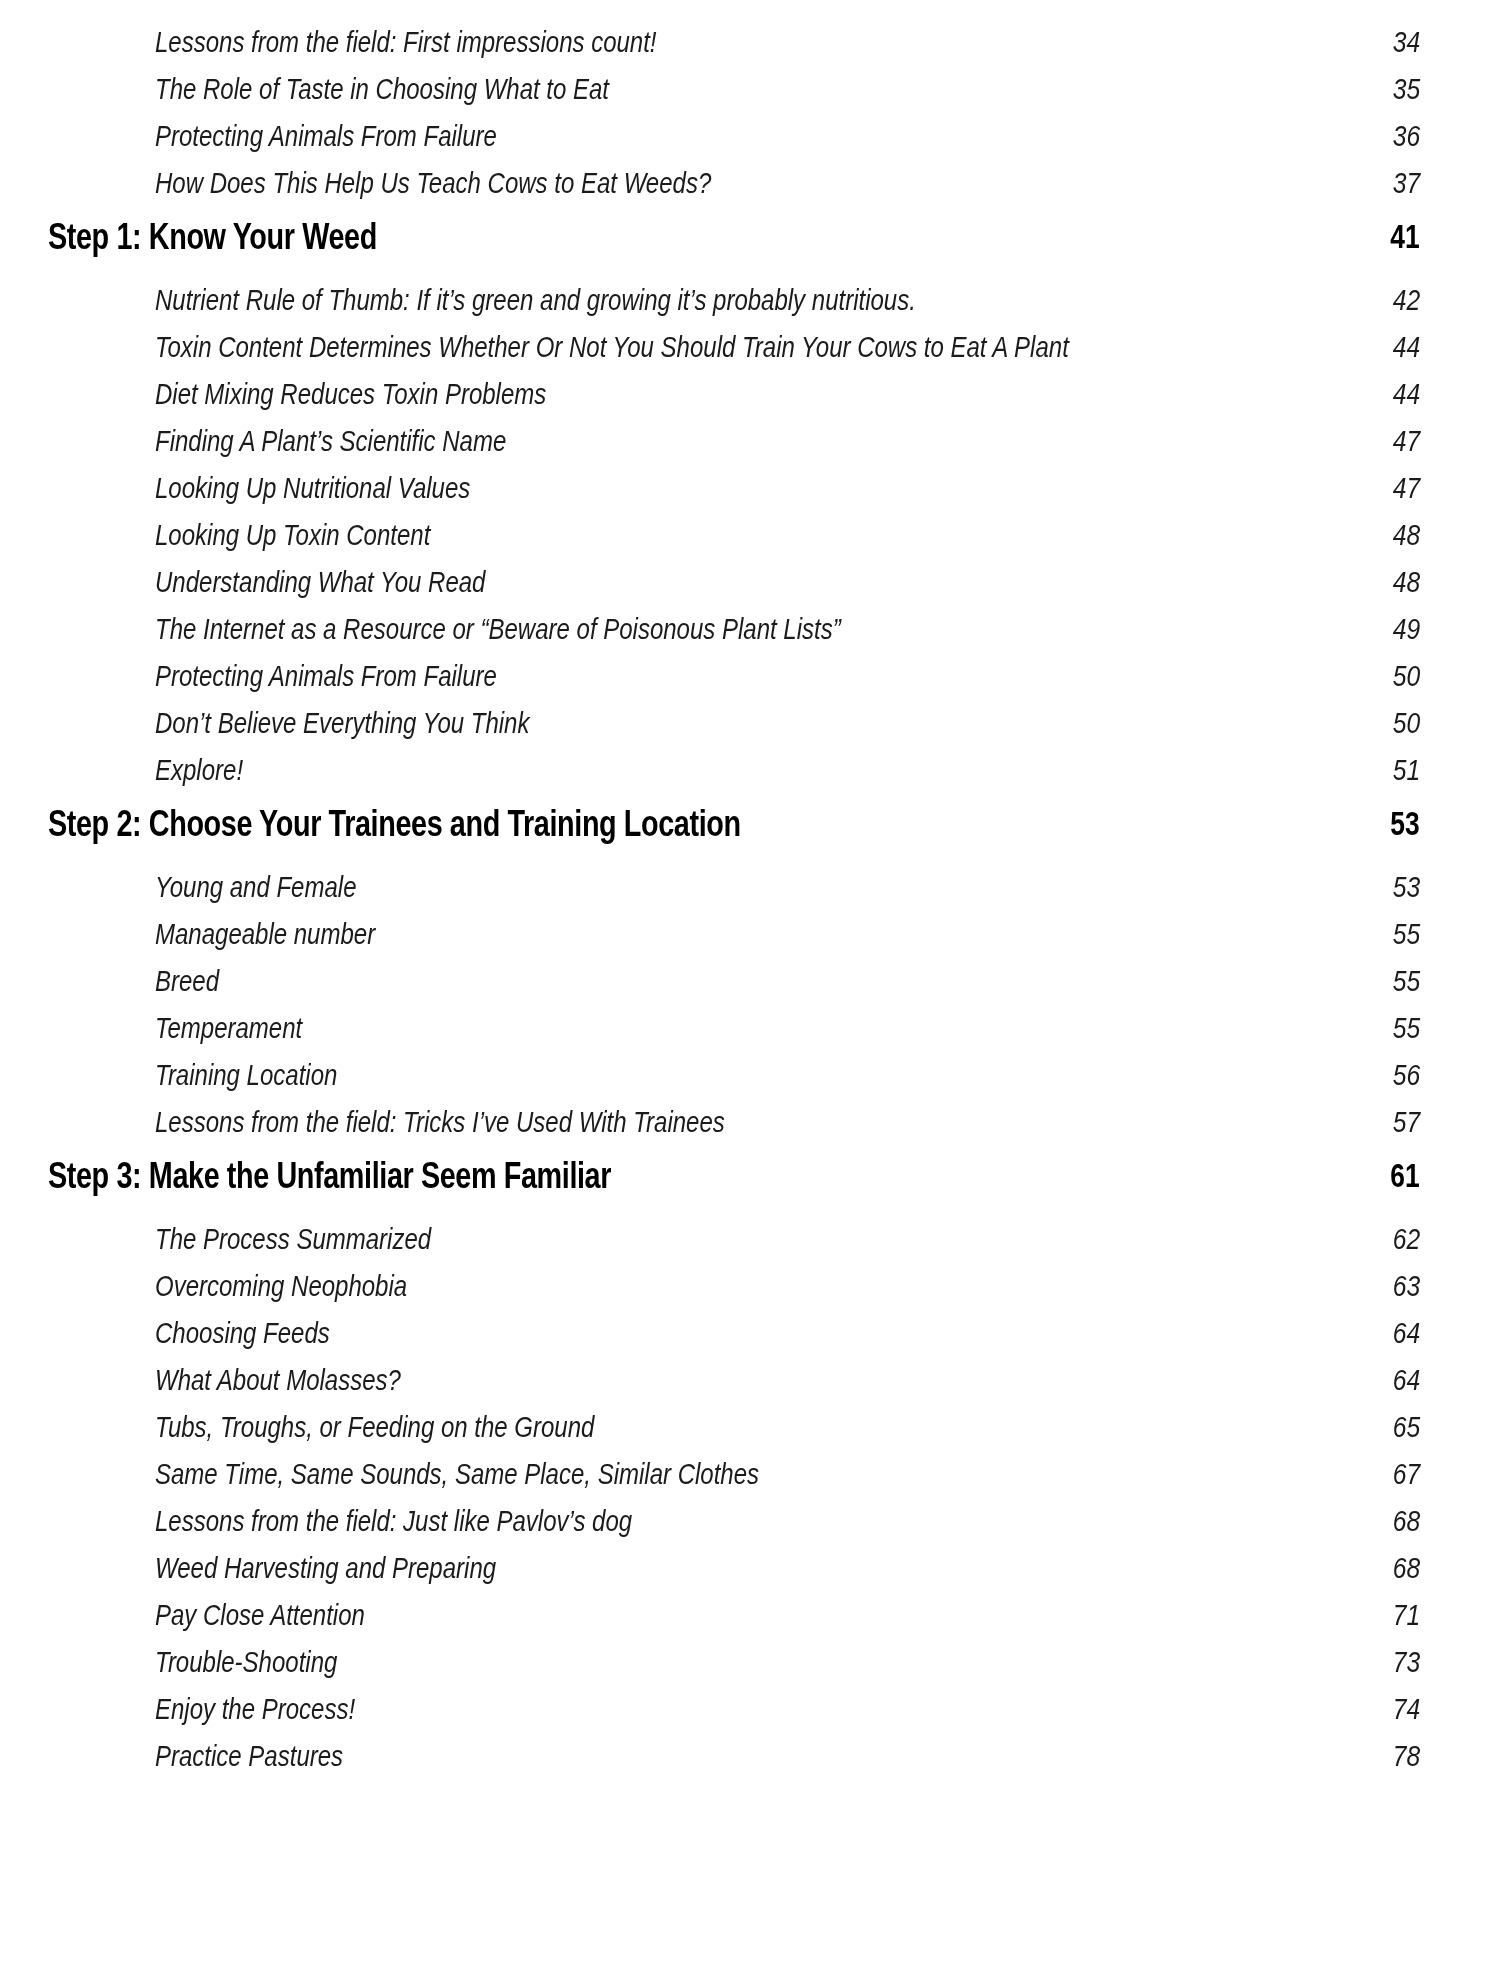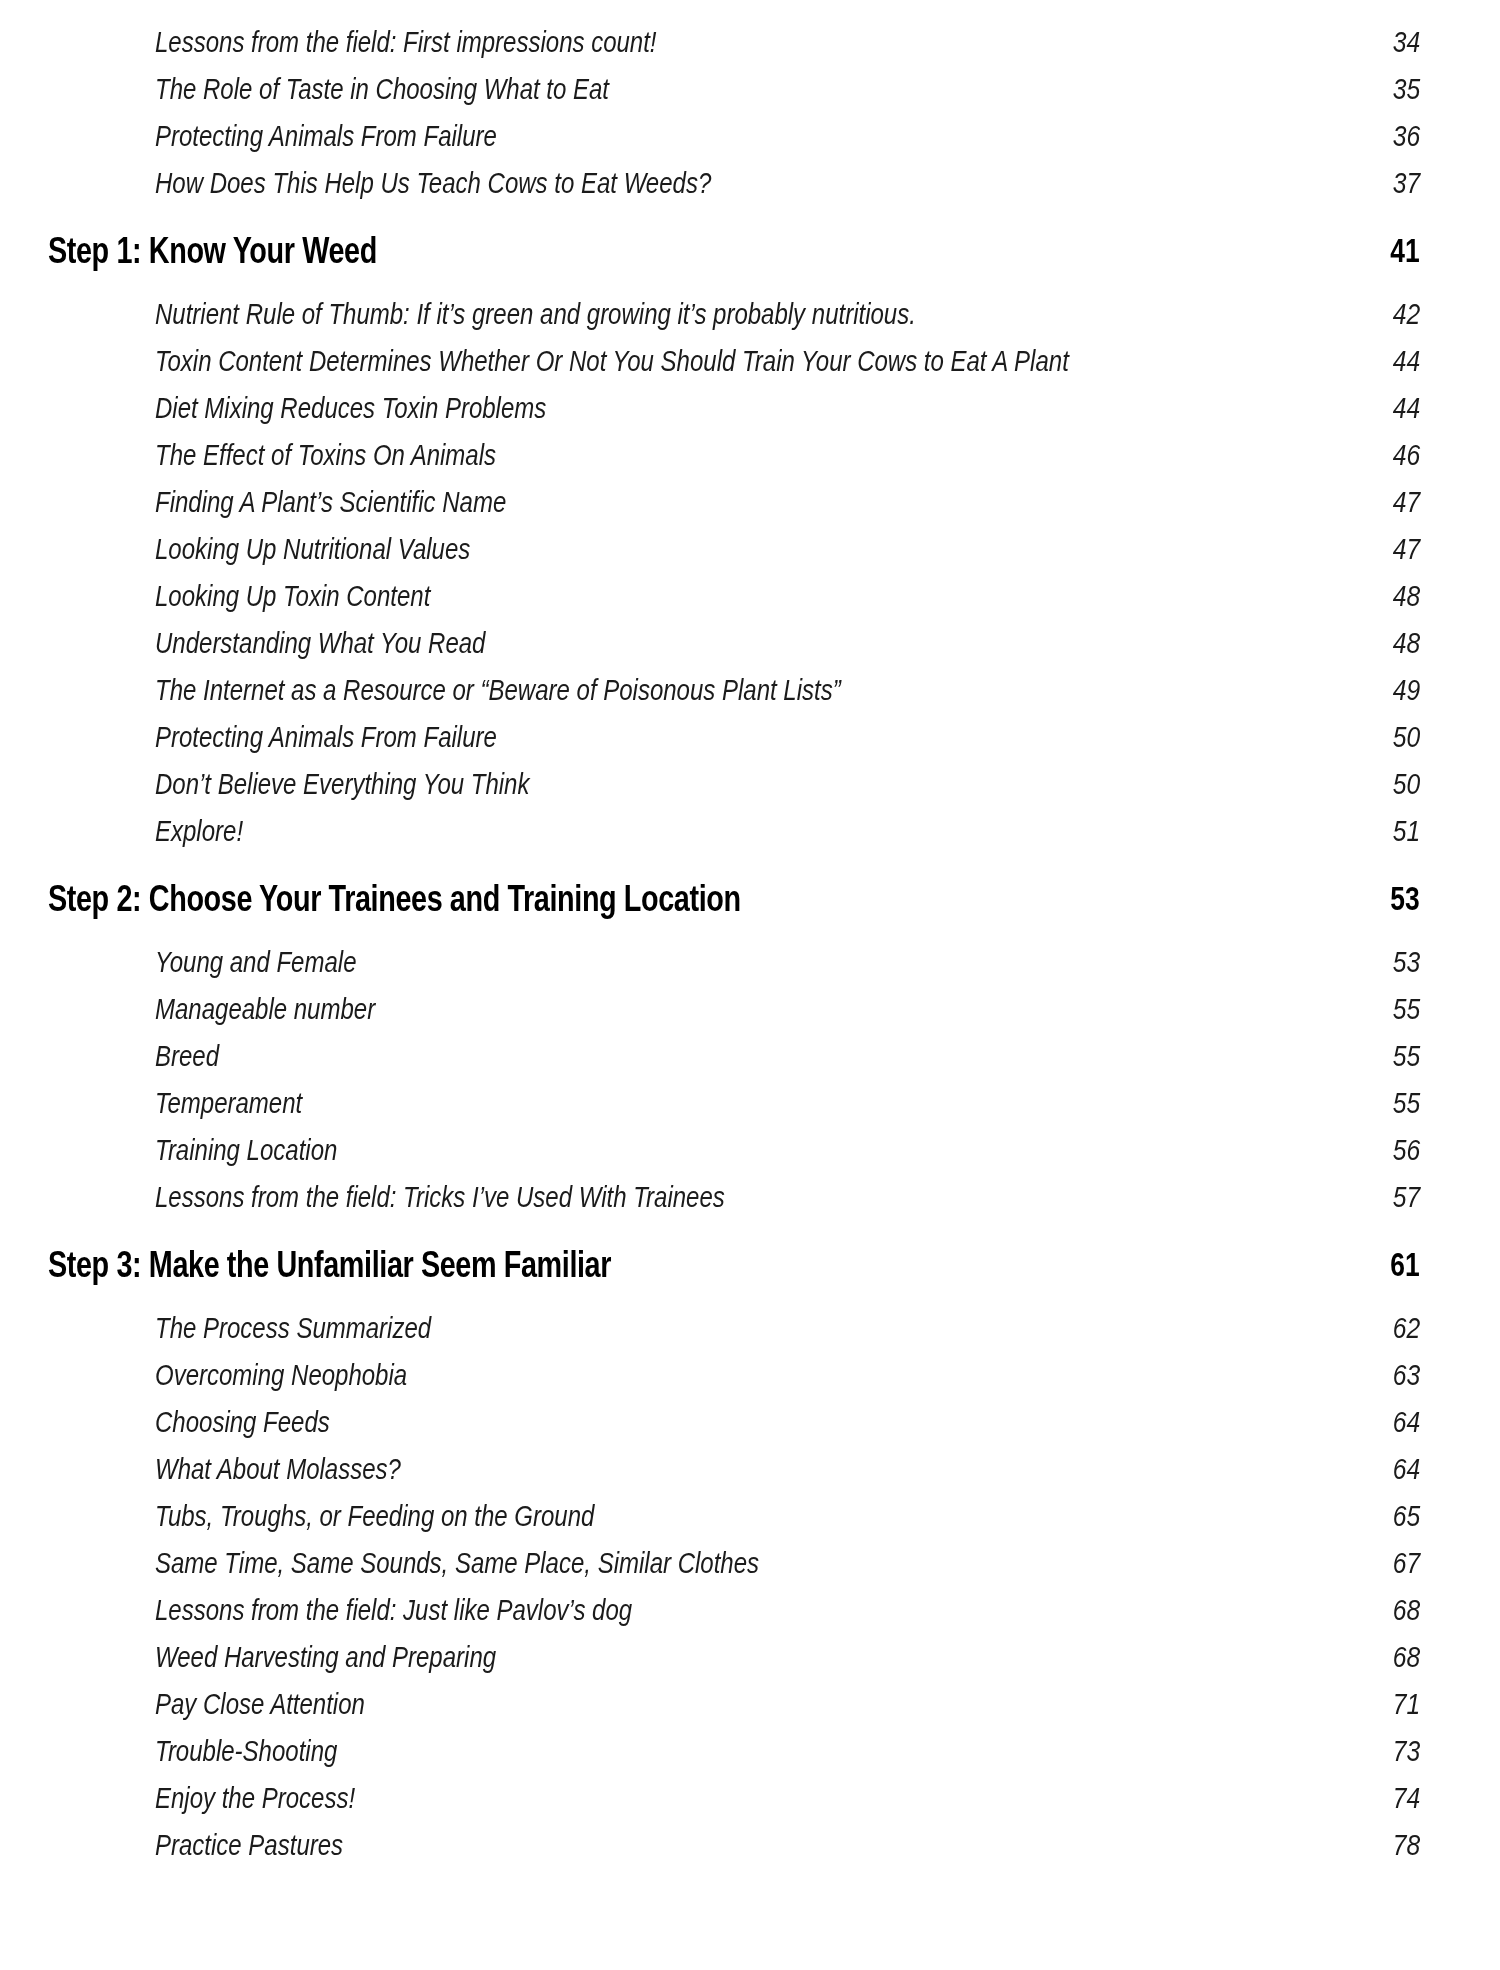--- a/index.html
+++ b/index.html
@@ -24,21 +24,21 @@
   .row {
     position: relative;
     display: flex;
     align-items: center;
     height: 47px;
   }
   .row.entry {
     padding-left: 107px;
   }
   .row.step {
-    margin-top: 21px;
+    margin-top: 7px;
     margin-bottom: 16px;
   }
   .title {
     display: inline-block;
     white-space: nowrap;
     transform: scaleX(0.8);
     transform-origin: left center;
   }
   .entry .title {
     font-style: italic;
@@ -103,24 +103,20 @@
       </div>
       <div class="row entry">
         <span class="title">Toxin Content Determines Whether Or Not You Should Train Your Cows to Eat A Plant</span>
         <span class="num">44</span>
       </div>
       <div class="row entry">
         <span class="title">Diet Mixing Reduces Toxin Problems</span>
         <span class="num">44</span>
       </div>
       <div class="row entry">
-        <span class="title">The Effect of Toxins On Animals</span>
-        <span class="num">46</span>
-      </div>
-      <div class="row entry">
         <span class="title">Finding A Plant’s Scientific Name</span>
         <span class="num">47</span>
       </div>
       <div class="row entry">
         <span class="title">Looking Up Nutritional Values</span>
         <span class="num">47</span>
       </div>
       <div class="row entry">
         <span class="title">Looking Up Toxin Content</span>
         <span class="num">48</span>

